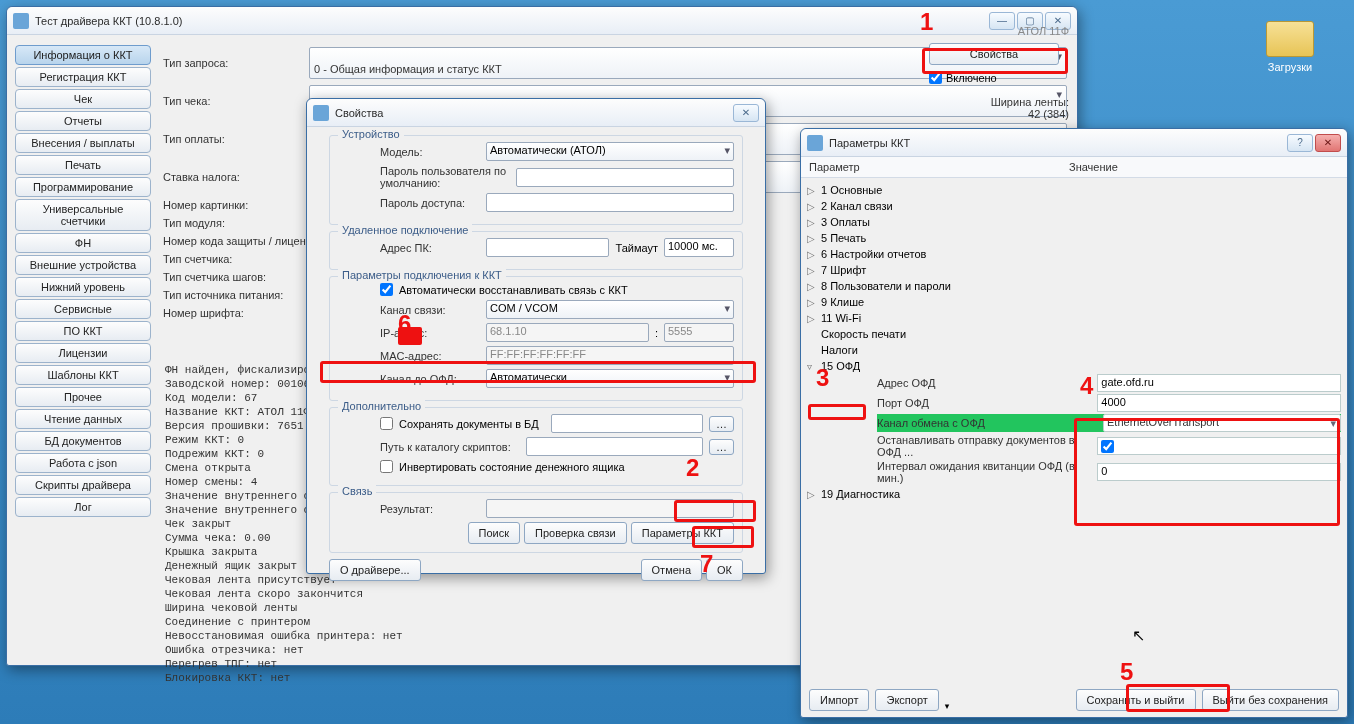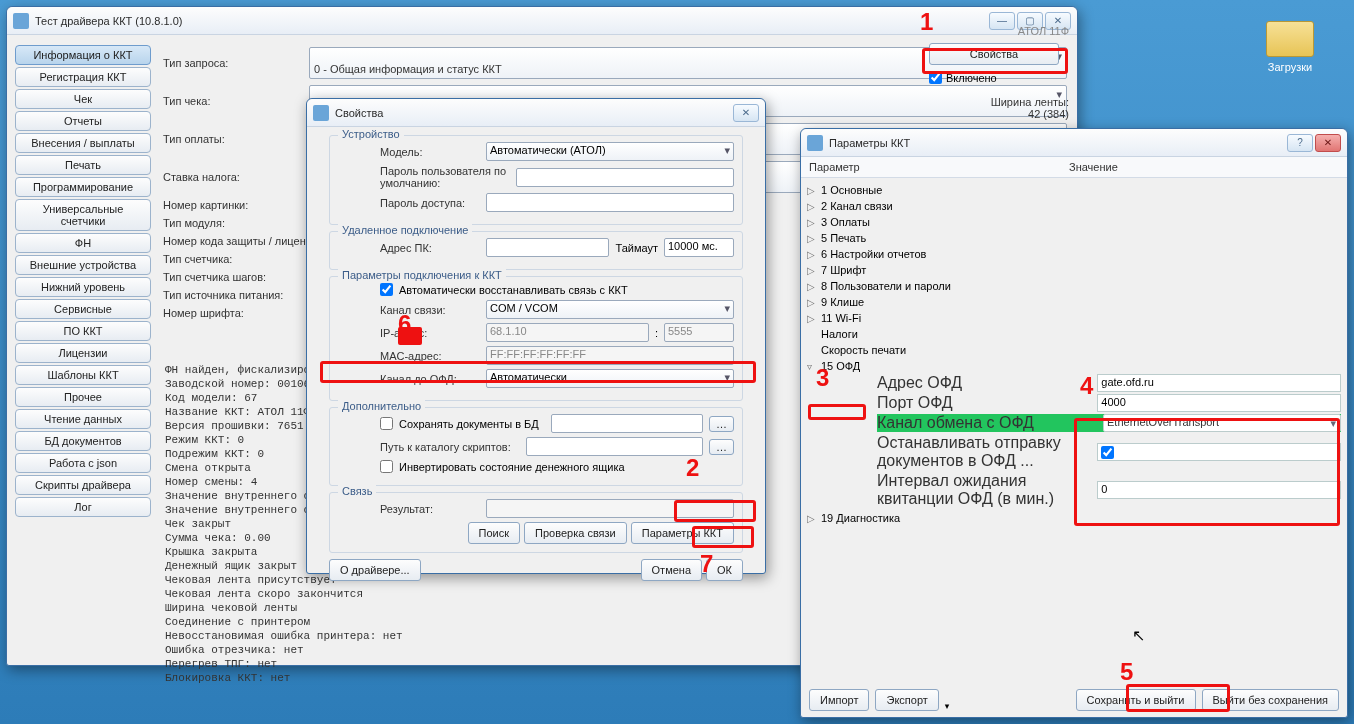--- a/index.html
+++ b/index.html
@@ -58,21 +58,21 @@
 
 .dlg-params { left: 800px; top: 128px; width: 548px; height: 590px; }
 .params-head { display:flex; background:#f8f9fb; border-bottom:1px solid #d3dbe6; padding:4px 8px; font-weight:400; color:#333; }
 .params-head .c1 { width:260px; }
 .tree { padding: 4px 6px; height: 510px; overflow:hidden; position:relative; }
 .tnode { display:flex; align-items:center; padding:2px 0; cursor:pointer; }
 .tarrow { width:14px; color:#777; font-size:10px; }
 .tnode .tl { flex:1; }
 .child { padding-left:28px; }
 .child .prow { margin-bottom:2px; }
-.child .plbl { width: 220px; font-size:16px; }
+.child .plbl { width: 220px; font-size:11px; }
 .pval { width:250px; background:#fff; border:1px solid #bcc; padding:1px 3px; height:18px; font-size:11px; }
 .pval.sel::after{content:"▾"; float:right; color:#667;}
 .pval.chkx { display:flex; align-items:center; }
 .params-foot { position:absolute; bottom:6px; left:8px; right:8px; display:flex; gap:6px; align-items:flex-end; }
 .params-foot .spacer { flex:1; }
 
 </style>
 </head>
 <body>
 
@@ -333,25 +333,25 @@
     <div class="tnode">
         <span class="tarrow">▷</span>
         <span class="tl">9 Клише</span>
       </div>
     <div class="tnode">
         <span class="tarrow">▷</span>
         <span class="tl">11 Wi-Fi</span>
       </div>
     <div class="tnode">
         <span class="tarrow">&nbsp;</span>
+        <span class="tl">Скорость печати</span>
+      </div>
+    <div class="tnode">
+        <span class="tarrow">&nbsp;</span>
         <span class="tl">Налоги</span>
-      </div>
-    <div class="tnode">
-        <span class="tarrow">&nbsp;</span>
-        <span class="tl">Скорость печати</span>
       </div>
     <div class="tnode">
         <span class="tarrow">▿</span>
         <span class="tl">15 ОФД</span>
       </div>
     <div class="child">
       <div class="prow">
           <div class="plbl">Адрес ОФД</div>
           <div class="pval">gate.ofd.ru</div>
         </div>

